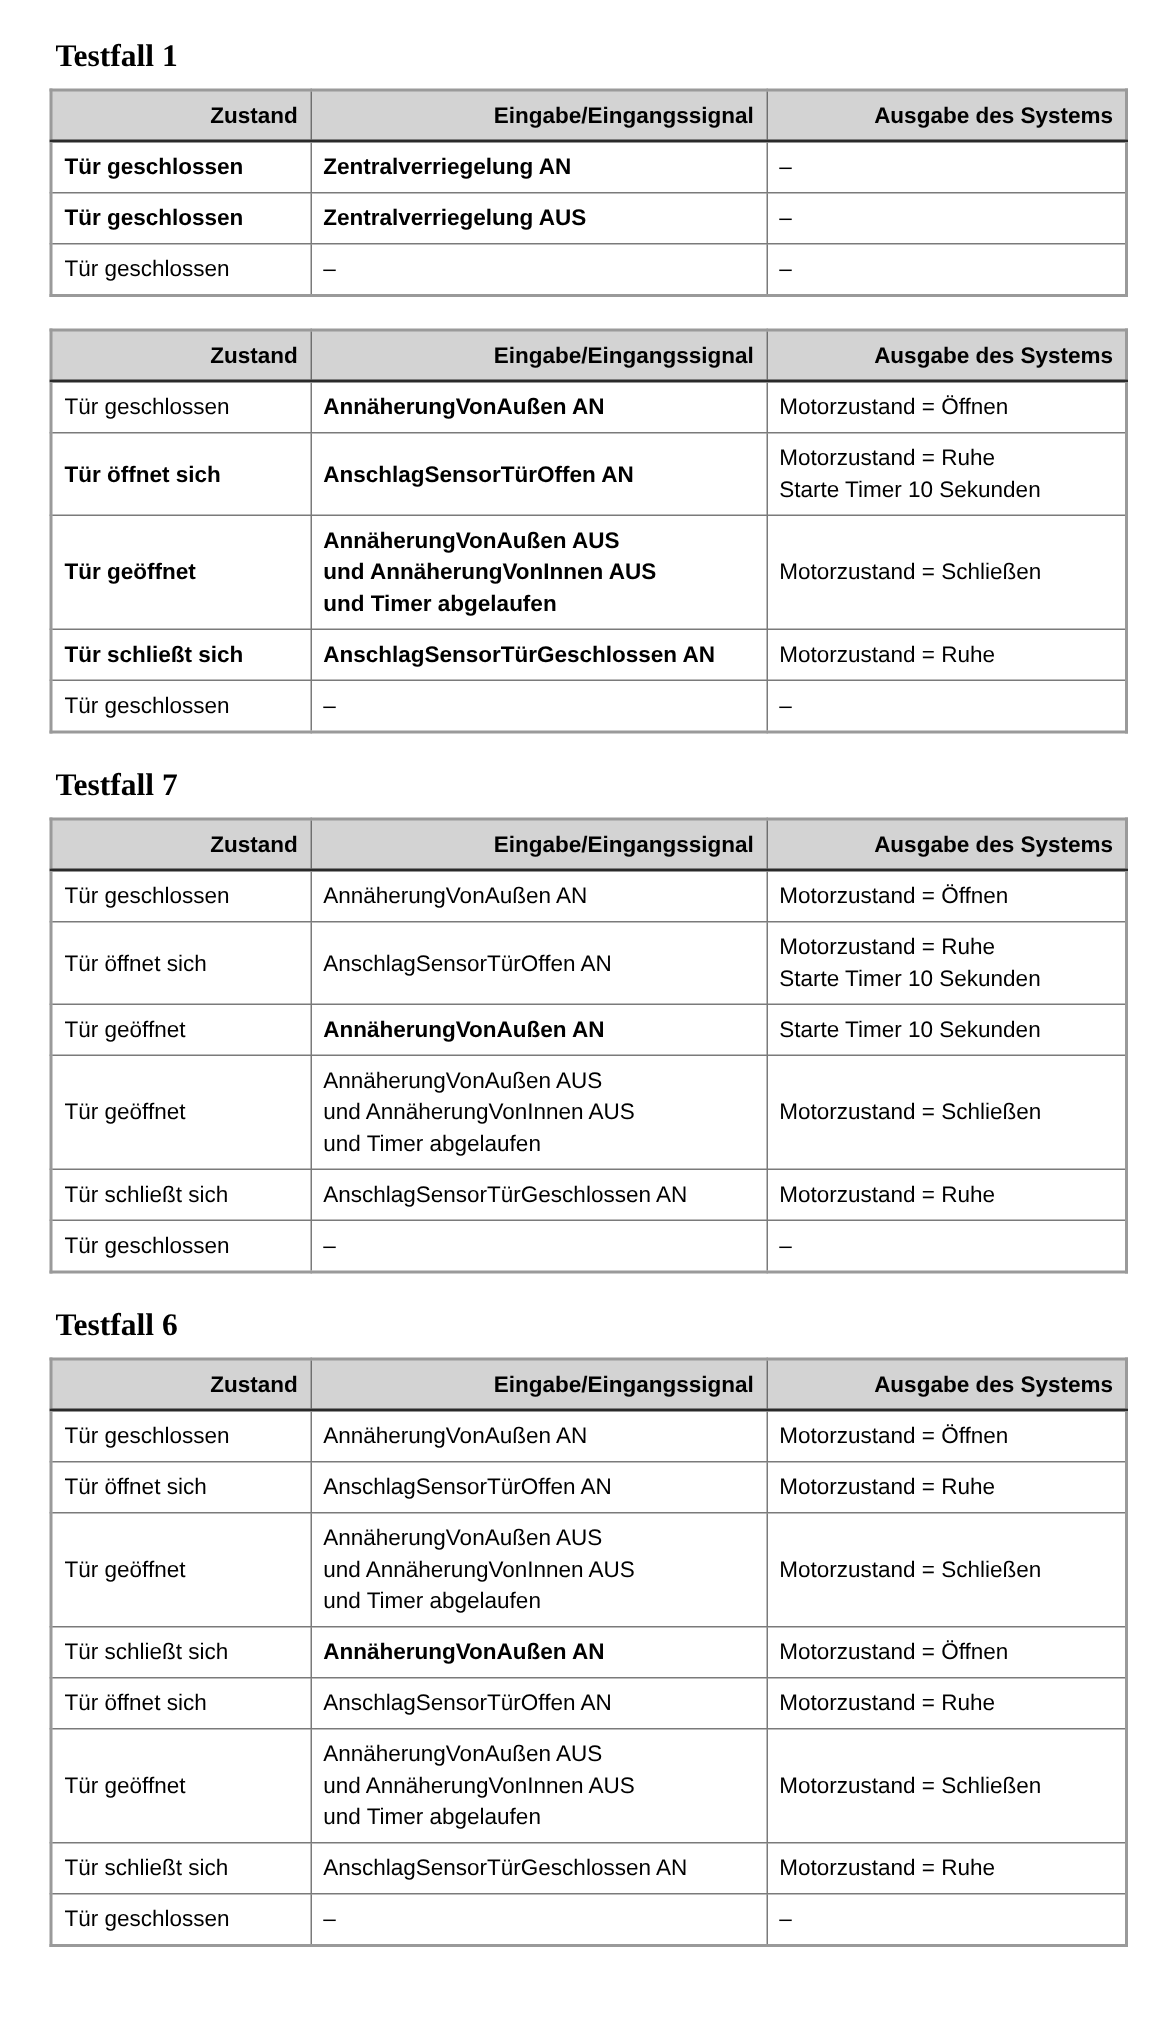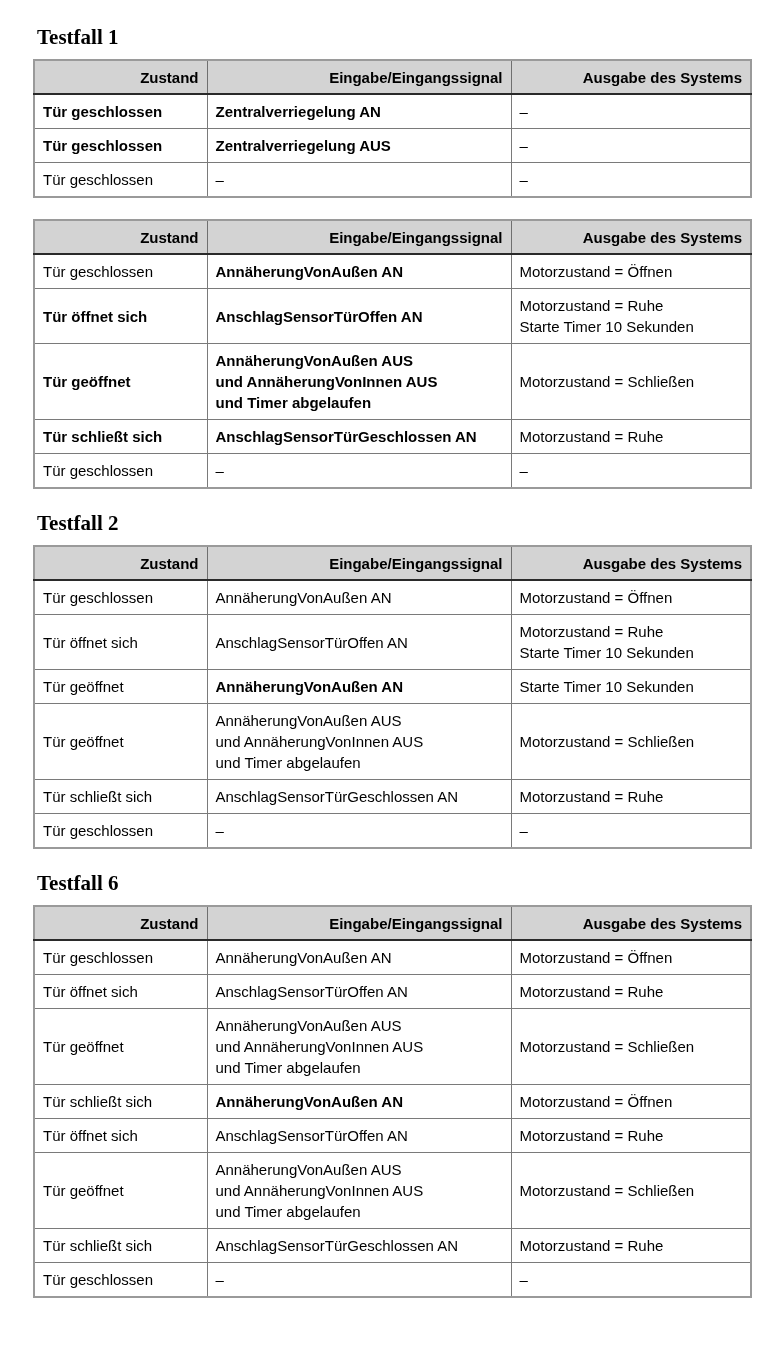--- a/index.html
+++ b/index.html
@@ -141,21 +141,21 @@
           <tr>
             <td>Tür geschlossen</td>
             <td>–</td>
             <td>–</td>
           </tr>
         </tbody>
     </table>
   </section>
 
   <section class="tf-section">
-    <h2 class="tf-title">Testfall 2</h2>
+    <h2 class="tf-title">Testfall 7</h2>
     <table class="tf-table">
       <colgroup>
           <col class="c1">
           <col class="c2">
           <col class="c3">
         </colgroup>
       <thead>
         <tr>
           <th>Zustand</th>
           <th>Eingabe/Eingangssignal</th>

